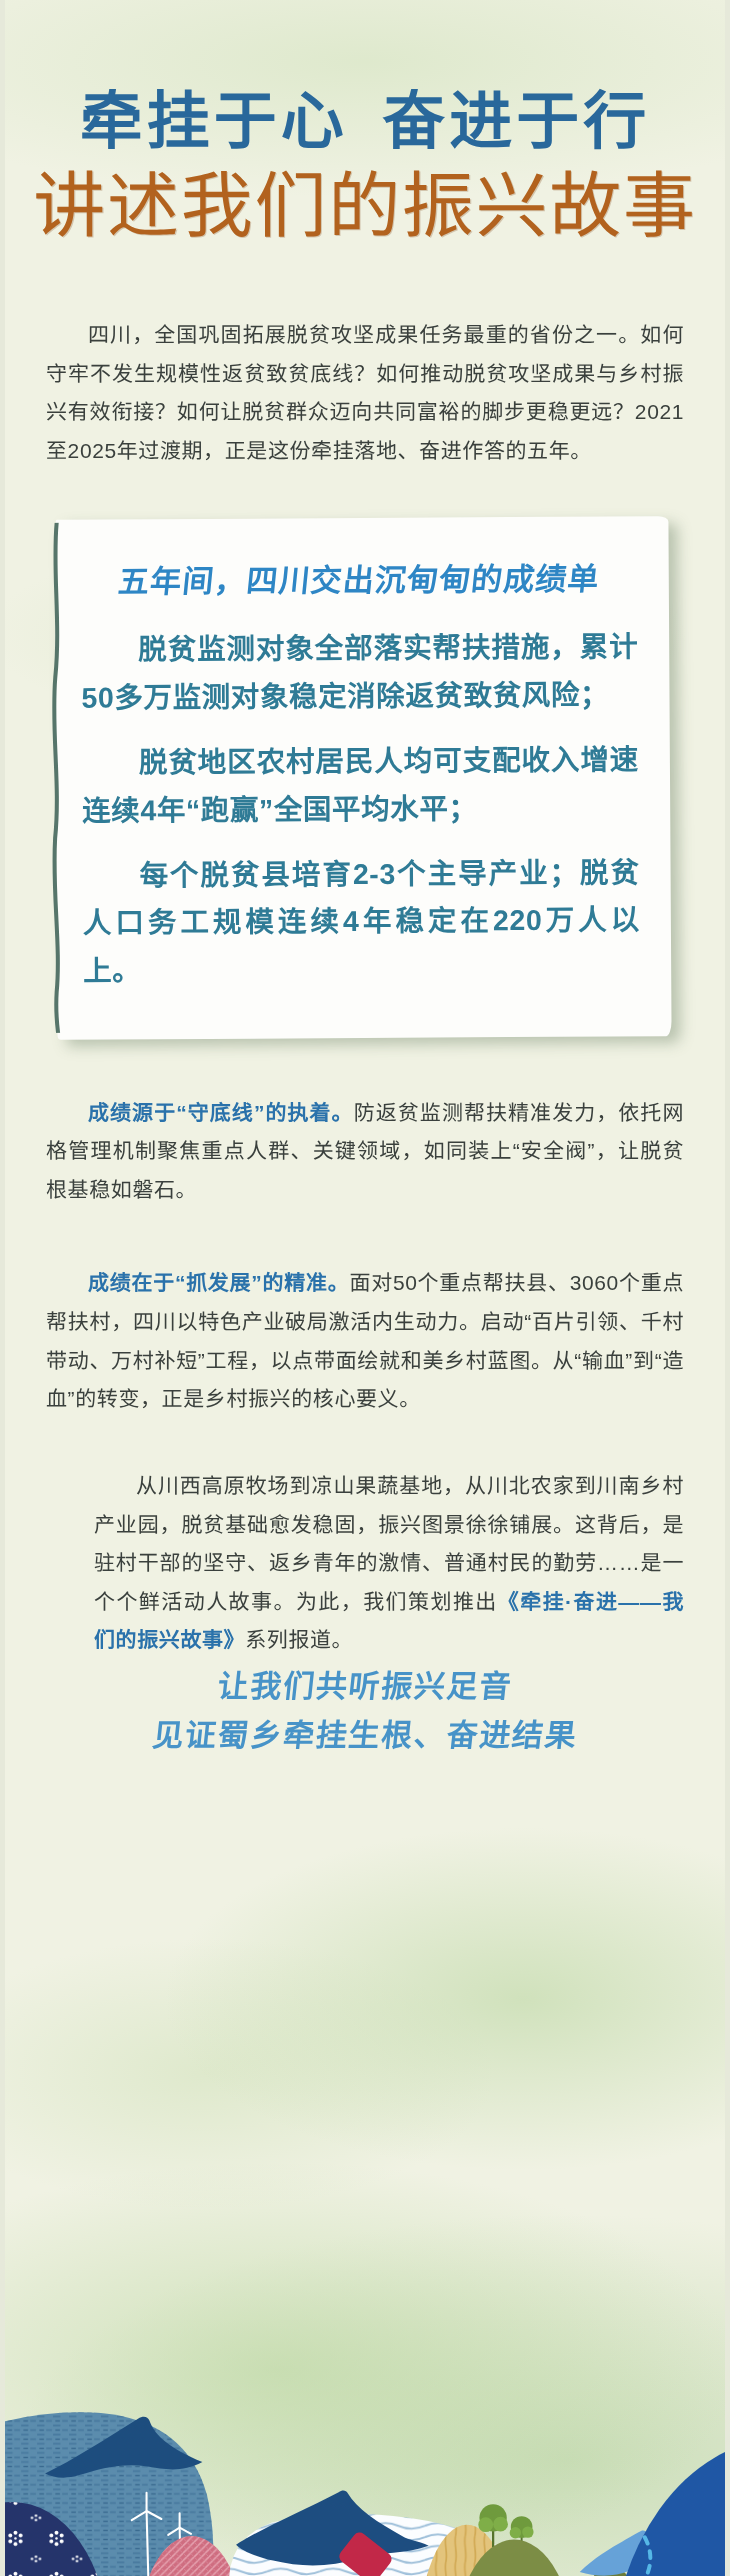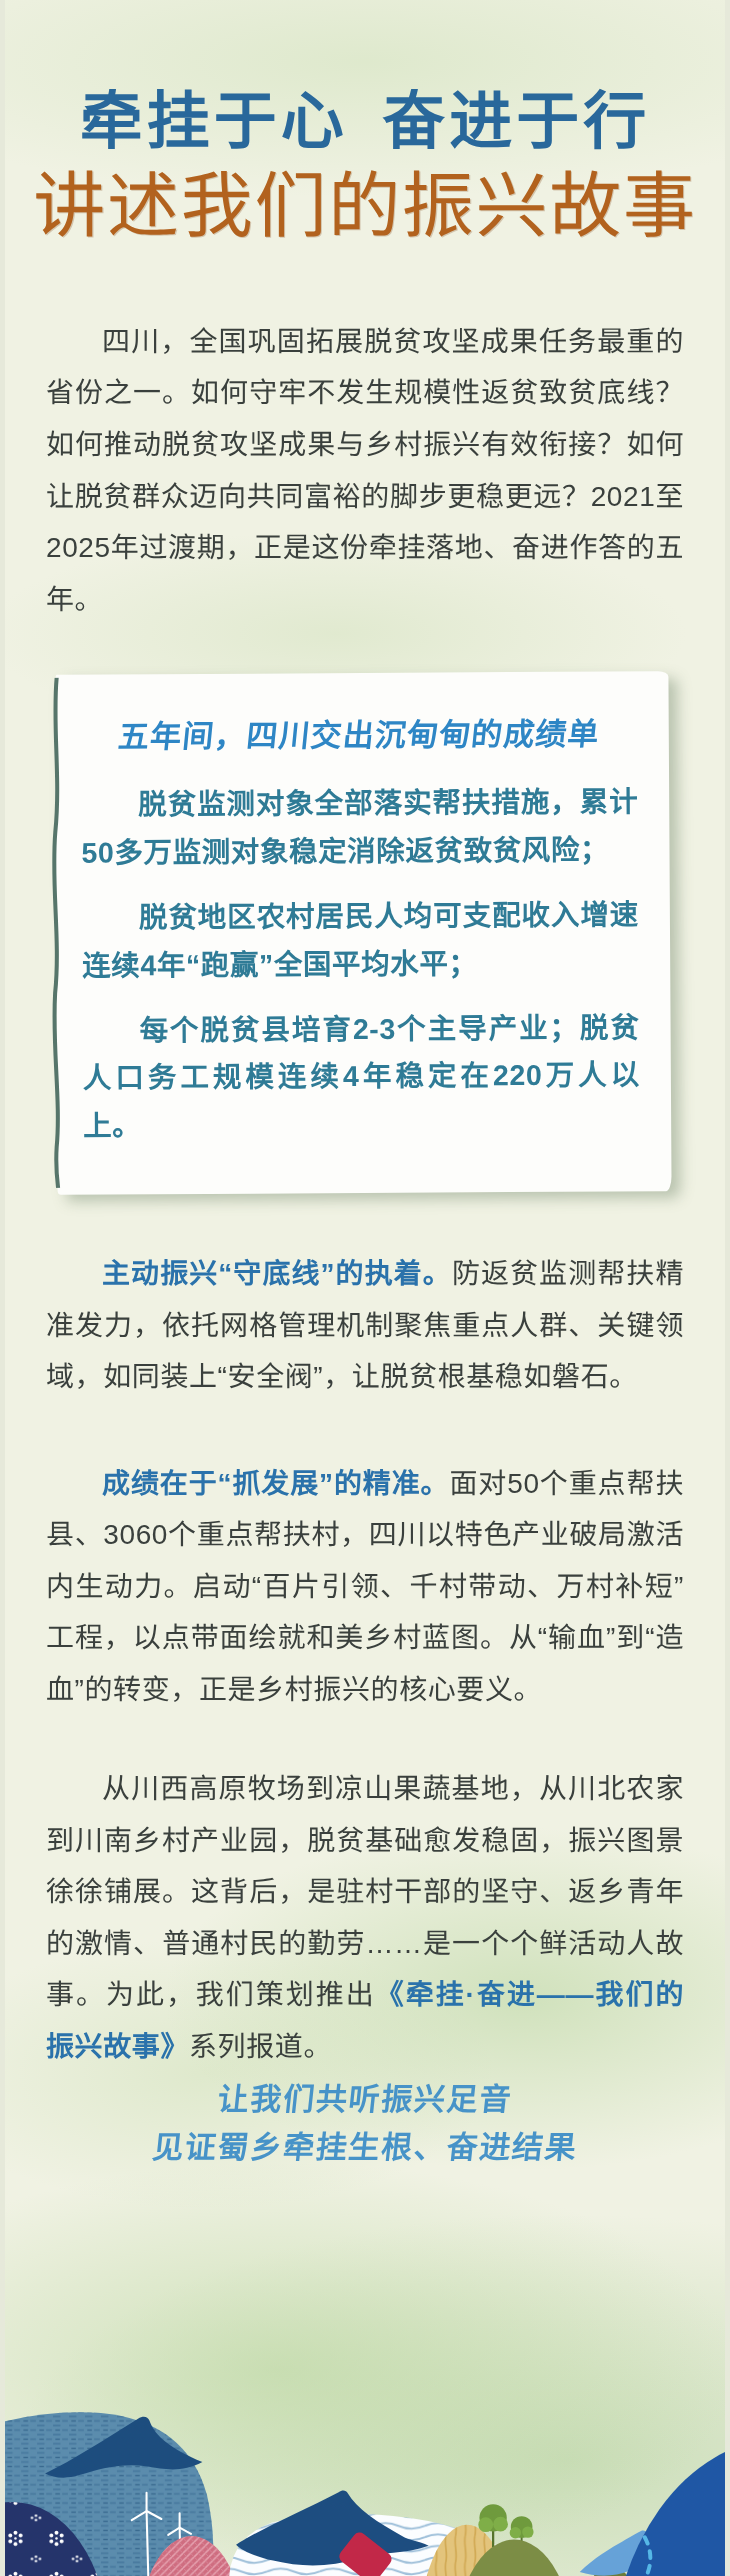--- a/index.html
+++ b/index.html
@@ -26,27 +26,27 @@
   }
   .title-blue .gap{display:inline-block;width:.55em;}
   .title-orange{
     margin:5.7px 0 0 0;font-size:72px;line-height:1.18;font-weight:400;
     color:#b2621e;letter-spacing:1.7px;
     text-shadow:1.1px 1.1px 0 rgba(122,62,16,.25);
   }
   
   .article{padding:0 41px;color:#3a403d;}
   .para{
-    margin:0;font-size:28px;line-height:1.84;text-align:justify;
+    margin:0;font-size:21px;line-height:1.84;text-align:justify;
     text-indent:2em;letter-spacing:0.6px;
   }
   .p1{margin-top:67px;}
   .p2{margin-top:55px;}
   .p3{margin-top:55px;}
-  .p4{margin-top:48px;}
+  .p4{margin-top:48px;margin-left:48px;}
   .p5{margin-top:42px;}
   .lead{color:#2a72ab;font-weight:700;}
   .series{color:#2a72ab;font-weight:700;}
   
   .card{
     position:relative;
     margin:48px 13.7px 0 10.3px;
     background:#fdfdfb;
     transform:rotate(-.35deg);
     border-radius:2.3px 10.3px 5.7px 3.4px / 19.4px 5.7px 15px 4.6px;
@@ -89,21 +89,21 @@
     <section class="card">
       <svg class="card-edge" viewBox="0 0 26 760" preserveAspectRatio="none">
         <path d="M16,0 C8,70 22,150 12,230 C4,310 20,390 10,470 C4,550 19,630 11,700 C9,725 11,745 13,760" fill="none" stroke="#56756a" stroke-width="7" stroke-linecap="round"></path>
       </svg>
       <h2 class="card-title">五年间，四川交出沉甸甸的成绩单</h2>
       <p class="card-item">脱贫监测对象全部落实帮扶措施，累计50多万监测对象稳定消除返贫致贫风险；</p>
       <p class="card-item">脱贫地区农村居民人均可支配收入增速连续4年“跑赢”全国平均水平；</p>
       <p class="card-item">每个脱贫县培育2-3个主导产业；脱贫人口务工规模连续4年稳定在220万人以上。</p>
     </section>
 
-    <p class="para p2"><span class="lead">主动振兴“守底线”的执着。</span><span>防返贫监测帮扶精准发力，依托网格管理机制聚焦重点人群、关键领域，如同装上“安全阀”，让脱贫根基稳如磐石。</span></p>
+    <p class="para p2"><span class="lead">成绩源于“守底线”的执着。</span><span>防返贫监测帮扶精准发力，依托网格管理机制聚焦重点人群、关键领域，如同装上“安全阀”，让脱贫根基稳如磐石。</span></p>
 
     <p class="para p3"><span class="lead">成绩在于“抓发展”的精准。</span><span>面对50个重点帮扶县、3060个重点帮扶村，四川以特色产业破局激活内生动力。启动“百片引领、千村带动、万村补短”工程，以点带面绘就和美乡村蓝图。从“输血”到“造血”的转变，正是乡村振兴的核心要义。</span></p>
 
     <p class="para p4"><span>从川西高原牧场到凉山果蔬基地，从川北农家到川南乡村产业园，脱贫基础愈发稳固，振兴图景徐徐铺展。这背后，是驻村干部的坚守、返乡青年的激情、普通村民的勤劳……是一个个鲜活动人故事。为此，我们策划推出</span><span class="series">《牵挂·奋进——我们的振兴故事》</span><span>系列报道。</span></p>
 
 
     <div class="slogan">
       <div class="slogan-line">让我们共听振兴足音</div>
       <div class="slogan-line">见证蜀乡牵挂生根、奋进结果</div>
     </div>

